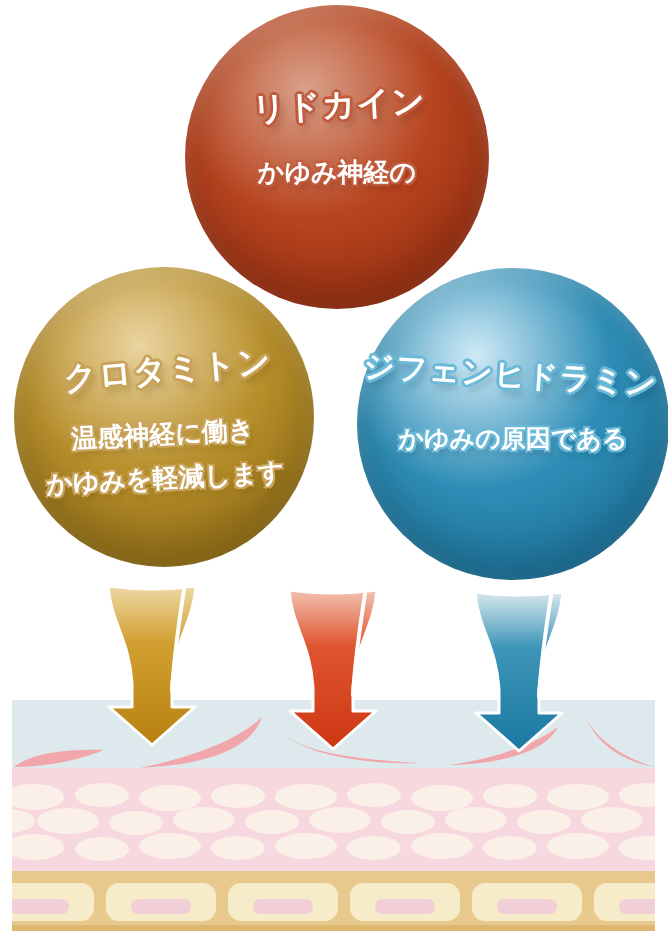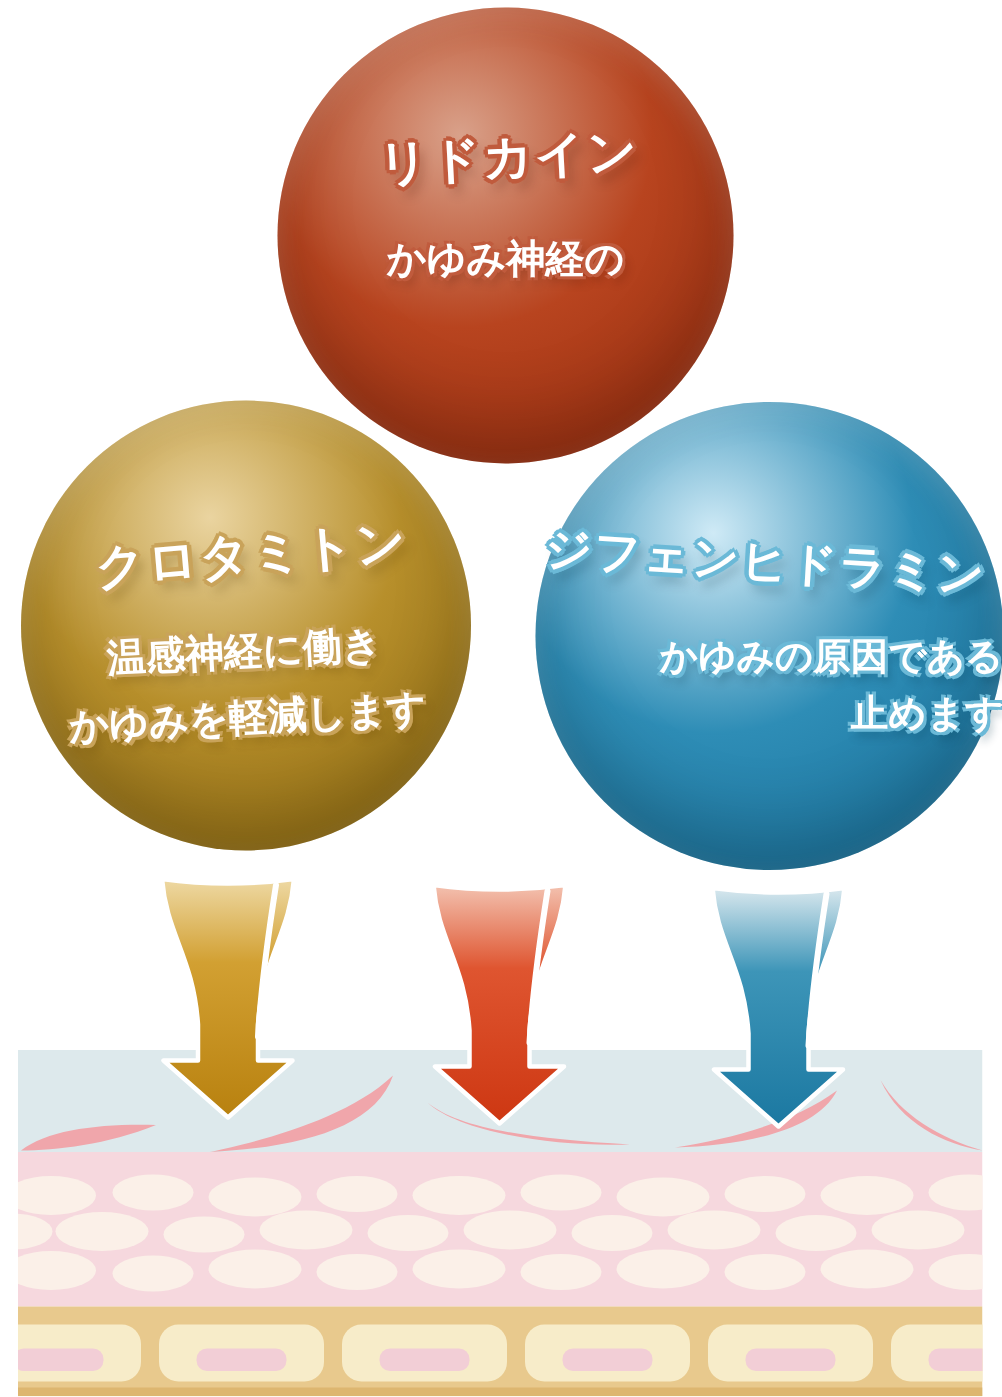--- a/index.html
+++ b/index.html
@@ -31,21 +31,21 @@
     text-shadow:-2px -2px 0 var(--outline-gold),2px -2px 0 var(--outline-gold),-2px 2px 0 var(--outline-gold),2px 2px 0 var(--outline-gold),0 3px 0 var(--outline-gold),0 -3px 0 var(--outline-gold),3px 0 0 var(--outline-gold),-3px 0 0 var(--outline-gold),4px 6px 7px rgba(90,60,0,.35);}
   .sphere-gold .body{margin-top:20px;line-height:44px;transform:rotate(-3deg);
     text-shadow:-2px -2px 0 var(--outline-gold),2px -2px 0 var(--outline-gold),-2px 2px 0 var(--outline-gold),2px 2px 0 var(--outline-gold),3px 5px 6px rgba(90,60,0,.3);}
   .sphere-blue{
     left:357px;top:268px;width:312px;height:312px;
     background:radial-gradient(circle at 38% 28%, var(--sphere-blue-light) 0%, var(--sphere-blue-mid) 45%, var(--sphere-blue-dark) 95%);
   }
   .sphere-blue .title{font-size:31px;line-height:41px;padding-top:86px;transform:rotate(3.5deg);
     text-shadow:-2px -2px 0 var(--outline-blue),2px -2px 0 var(--outline-blue),-2px 2px 0 var(--outline-blue),2px 2px 0 var(--outline-blue),0 3px 0 var(--outline-blue),0 -3px 0 var(--outline-blue),3px 0 0 var(--outline-blue),-3px 0 0 var(--outline-blue),4px 6px 7px rgba(0,50,70,.35);}
   .sphere-blue .body{font-size:25px;margin-top:24px;line-height:38px;
-    text-shadow:-2px -2px 0 var(--outline-blue),2px -2px 0 var(--outline-blue),-2px 2px 0 var(--outline-blue),2px 2px 0 var(--outline-blue),3px 5px 6px rgba(0,50,70,.3);text-align:right;}
+    text-shadow:-2px -2px 0 var(--outline-blue),2px -2px 0 var(--outline-blue),-2px 2px 0 var(--outline-blue),2px 2px 0 var(--outline-blue),3px 5px 6px rgba(0,50,70,.3);}
   
   .arrow{position:absolute;width:94px;height:166px;}
   .arrow-gold{left:105px;top:583px;}
   .arrow-red{left:286px;top:587px;}
   .arrow-blue{left:472px;top:589px;}
   #grad-gold stop:nth-child(1){stop-color:var(--arrow-gold-light);}
   #grad-gold stop:nth-child(2){stop-color:var(--arrow-gold-mid);}
   #grad-gold stop:nth-child(3){stop-color:var(--arrow-gold-dark);}
   #grad-red stop:nth-child(1){stop-color:var(--arrow-red-light);}
   #grad-red stop:nth-child(2){stop-color:var(--arrow-red-mid);}
@@ -73,21 +73,20 @@
     <div class="body">
       <div>温感神経に働き</div>
       <div>かゆみを軽減します</div>
     </div>
   </div>
 
   <div class="sphere sphere-blue">
     <div class="title">ジフェンヒドラミン</div>
     <div class="body">
       <div>かゆみの原因である</div>
-      <div>止めます</div>
     </div>
   </div>
 
   <svg class="skin" viewBox="0 0 643 231">
     <rect x="0" y="0" width="643" height="68" style="fill:var(--skin-surface)"></rect>
     <rect x="0" y="68" width="643" height="103" style="fill:var(--skin-dermis)"></rect>
     <rect x="0" y="171" width="643" height="60" style="fill:var(--skin-fat-bg)"></rect>
     <g style="fill:var(--crescent)">
       <path d="M2,67 C20,53 55,49 92,50 C60,63 25,67 2,67 Z"></path>
       <path d="M128,68 C160,61 218,47 250,17 C238,52 188,65 128,68 Z"></path>

